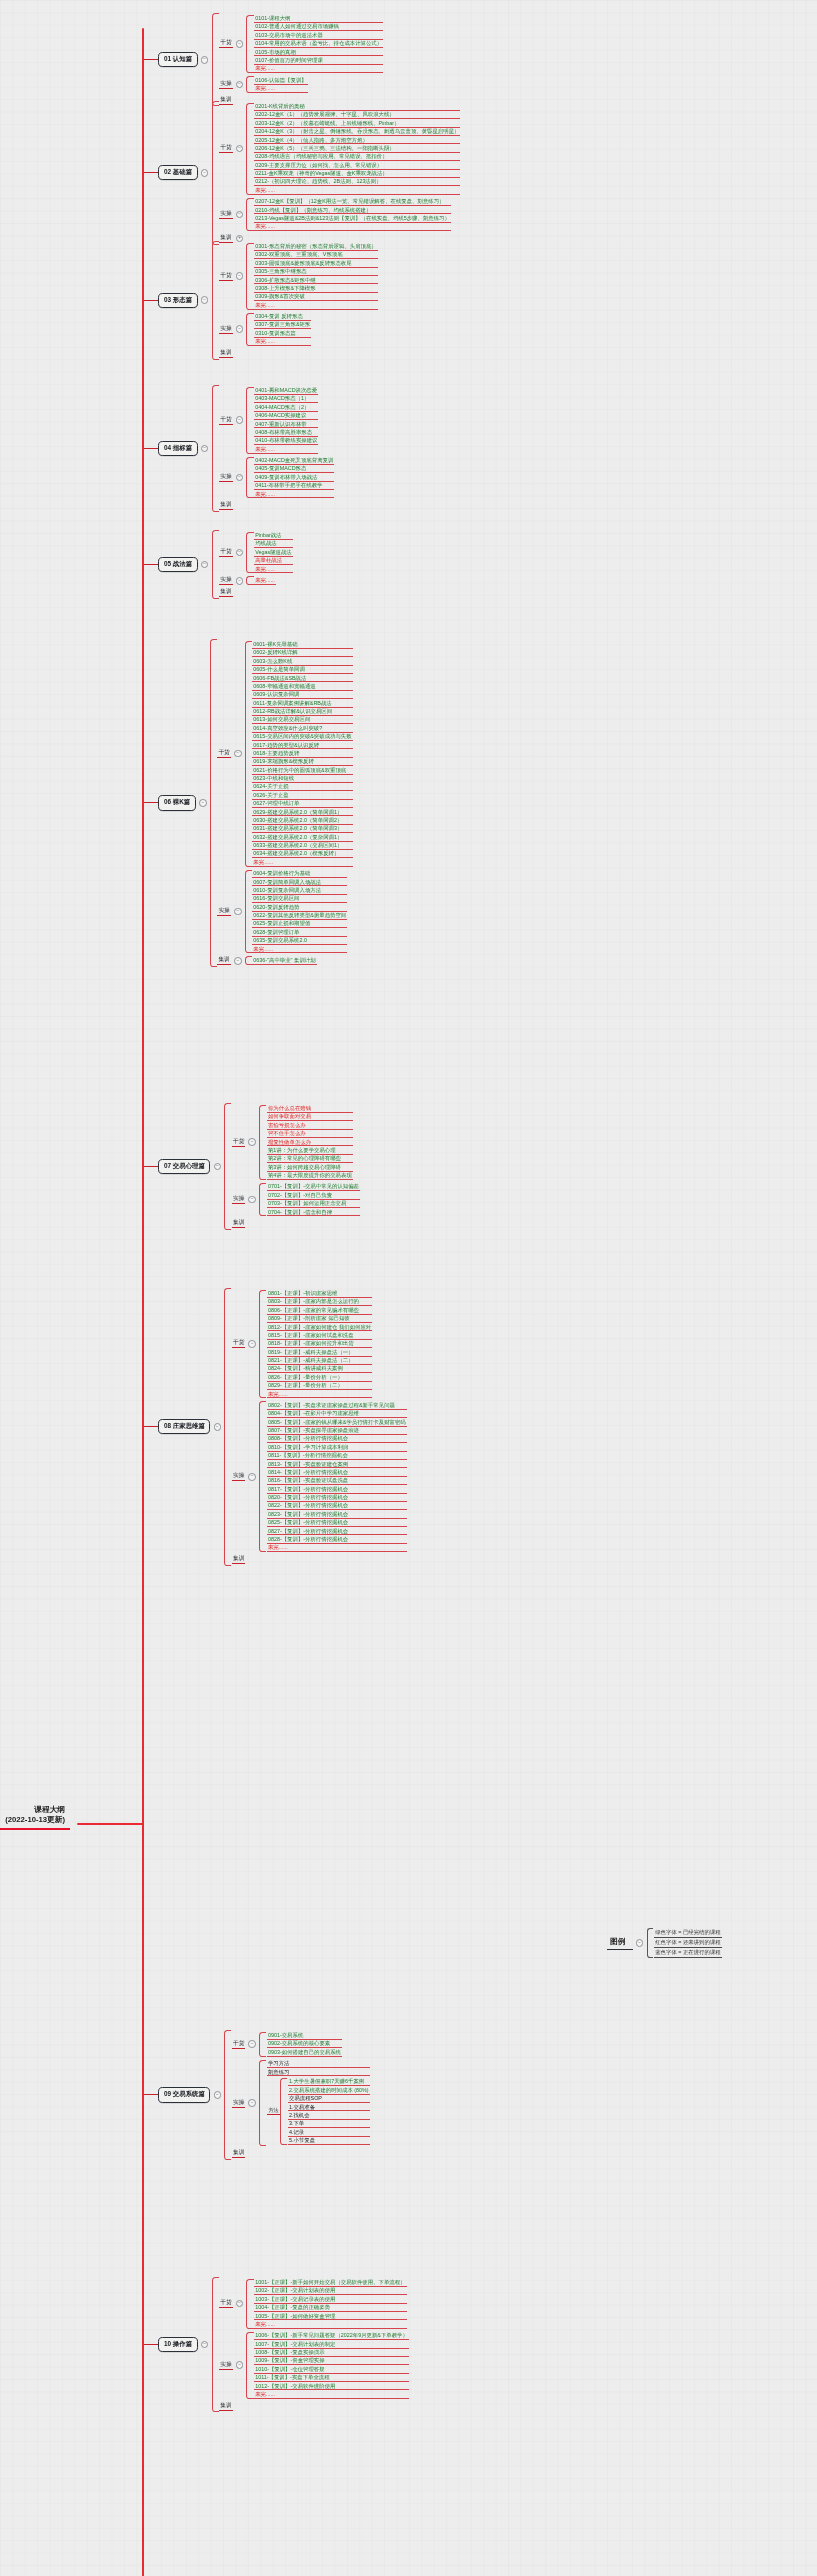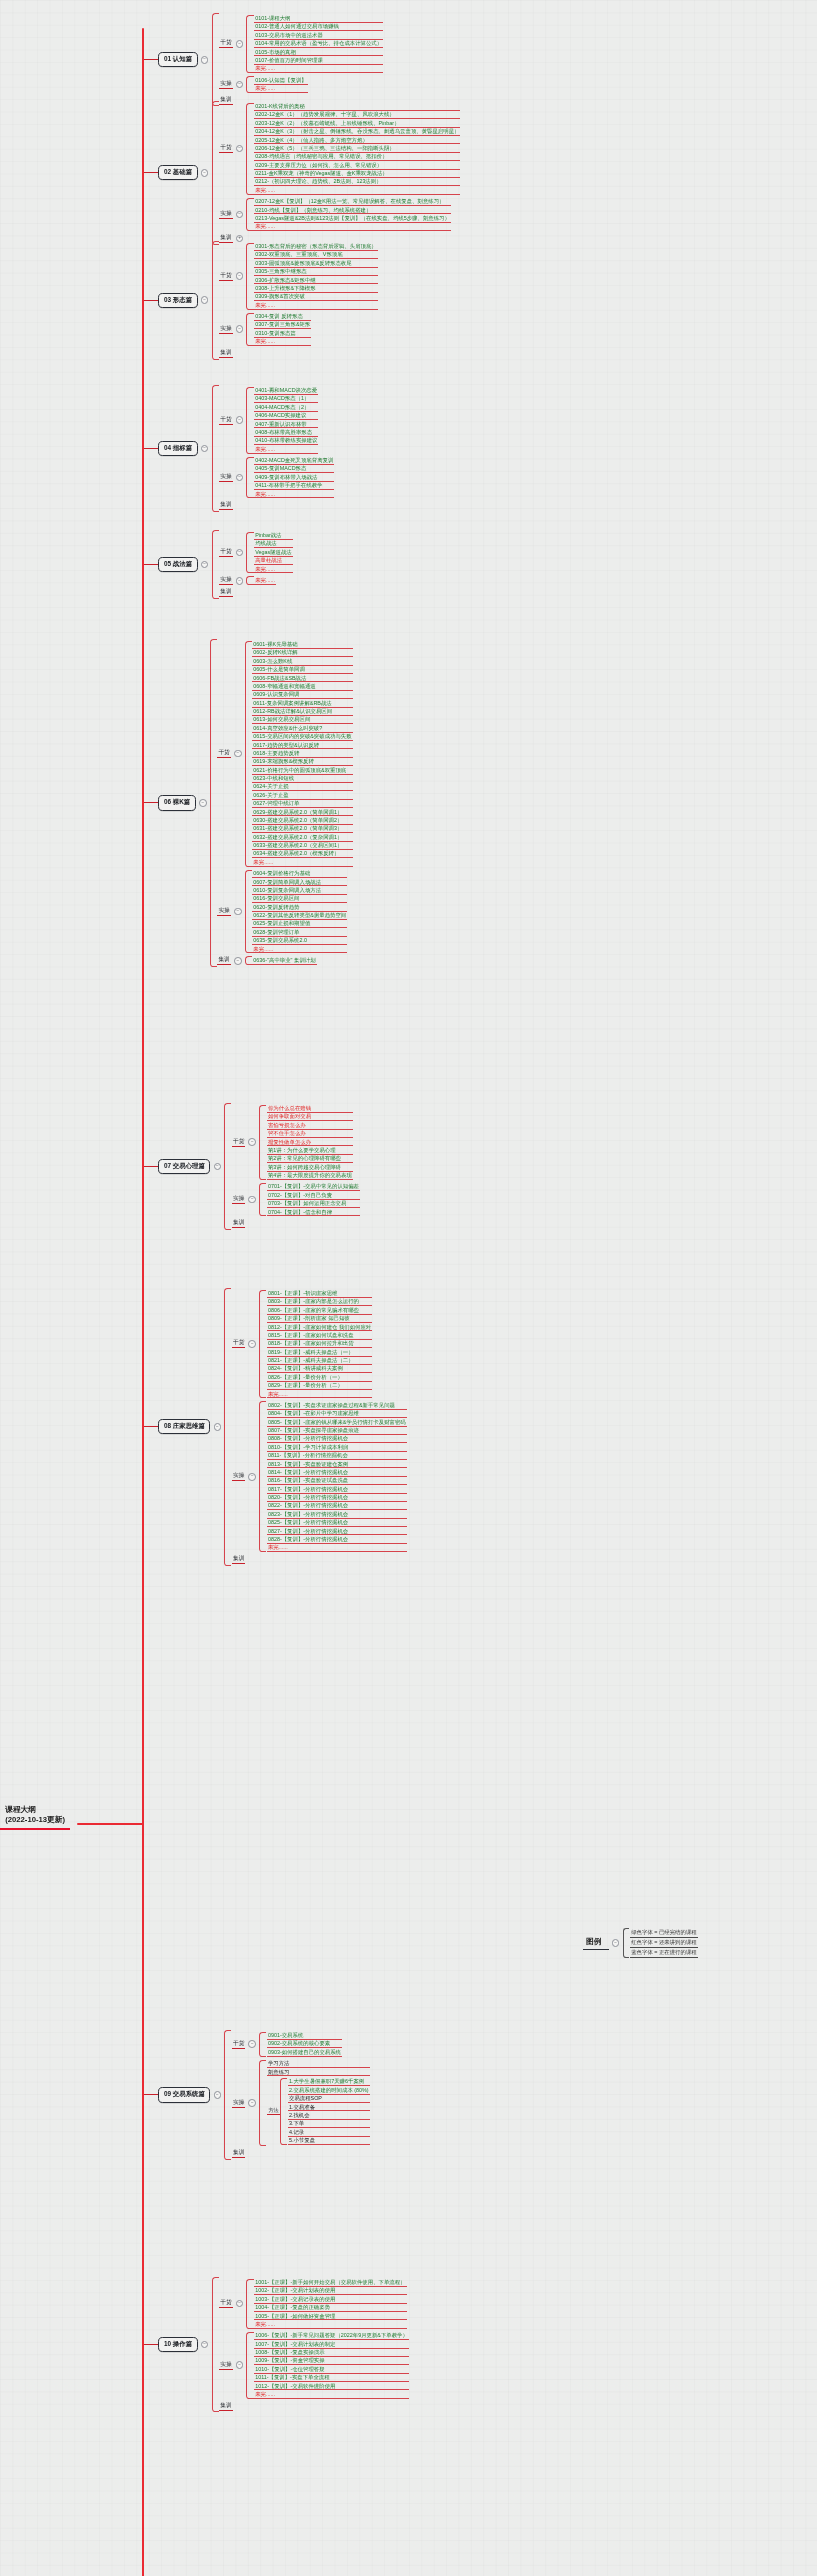--- a/index.html
+++ b/index.html
@@ -26,21 +26,21 @@
   }
 
   
   #root-wrap{
     position:absolute;
     left:0px; top:1802px;
     display:flex;align-items:center;
   }
   .root-box{
     padding:3.1px 5.2px 4.1px 5.2px;
-    text-align:left;
+    text-align:right;
     border-bottom:2.1px solid #e8112d;
     font-weight:bold;
     font-size:7.7px;
     line-height:1.25;
     color:#1b1b1b;
     white-space:nowrap;
   }
   .root-box .l2{display:block;}
 
   
@@ -100,21 +100,21 @@
     border-bottom:0.5px solid #d6434c;
     color:#1c7a2f;
   }
   .leaf.green{color:#1f7a30;}
   .leaf.red{color:#e02020;}
   .leaf.black{color:#232323;}
 
   
   #legend{
     position:absolute;
-    left:583px;top:1928px;
+    left:607px;top:1928px;
     display:flex;align-items:center;
   }
   .legend-title{
     font-weight:bold;font-size:7.7px;color:#1b1b1b;
     border-bottom:1.5px solid #2b2f38;
     padding:1px 7.2px 1.5px 3.1px;
     white-space:nowrap;
   }
   .legend-items{display:flex;flex-direction:column;}
   .legend-item{

